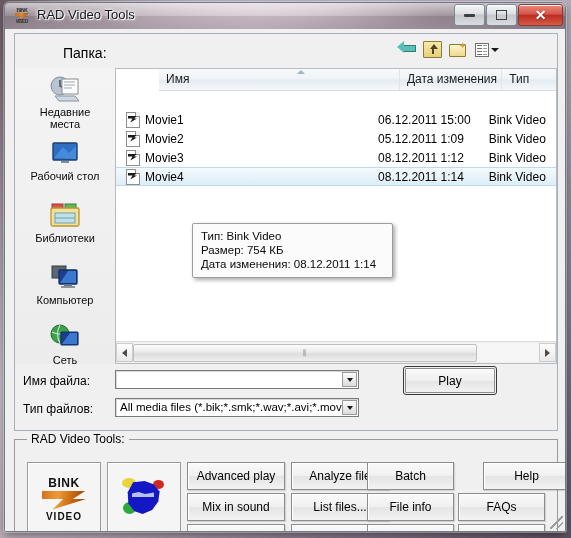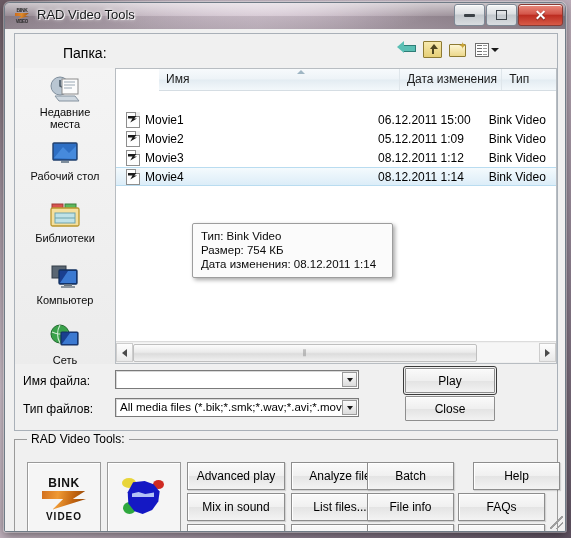--- a/index.html
+++ b/index.html
@@ -419,21 +419,20 @@
 
       <div class="field-row" style="left:8px;top:368px">Тип файлов:</div>
       <div class="ed" style="left:100px;top:364px;width:244px">
         <div class="etxt">All media files (*.bik;*.smk;*.wav;*.avi;*.mov;*.qt</div>
         <div class="earrow">
             <i></i>
           </div>
       </div>
 
       <div class="btn focus" style="left:390px;top:334px;width:88px;height:23px">Play</div>
-      <div class="btn" style="left:390px;top:362px;width:88px;height:23px">Close</div>
     </div>
 
     <div class="group">
       <div class="group-title">RAD Video Tools:</div>
 
       <div class="bigbtn" style="left:12px;top:22px">
         <div class="bink-logo">
           <div class="t1">BINK</div>
             <div class="zigzag"></div>
             <div class="t2">VIDEO</div>
@@ -446,21 +445,21 @@
             <div class="g"></div>
             <div class="r"></div>
           <div class="blob"></div>
             <div class="w"></div>
         </div>
       </div>
 
       <div class="gbtn" style="left:172px;top:22px">Advanced play</div>
       <div class="gbtn" style="left:276px;top:22px">Analyze file</div>
       <div class="gbtn" style="left:352px;top:22px;width:85px">Batch</div>
-      <div class="gbtn" style="left:458px;top:22px;width:85px">Help</div>
+      <div class="gbtn" style="left:468px;top:22px;width:85px">Help</div>
 
       <div class="gbtn" style="left:172px;top:53px">Mix in sound</div>
       <div class="gbtn" style="left:276px;top:53px">List files...</div>
       <div class="gbtn" style="left:352px;top:53px;width:85px">File info</div>
       <div class="gbtn" style="left:443px;top:53px;width:85px">FAQs</div>
 
       <div class="gbtn" style="left:172px;top:84px">Convert a file</div>
       <div class="gbtn" style="left:276px;top:84px">New version?</div>
       <div class="gbtn" style="left:352px;top:84px;width:85px">System info</div>
       <div class="gbtn" style="left:443px;top:84px;width:85px">About</div>

